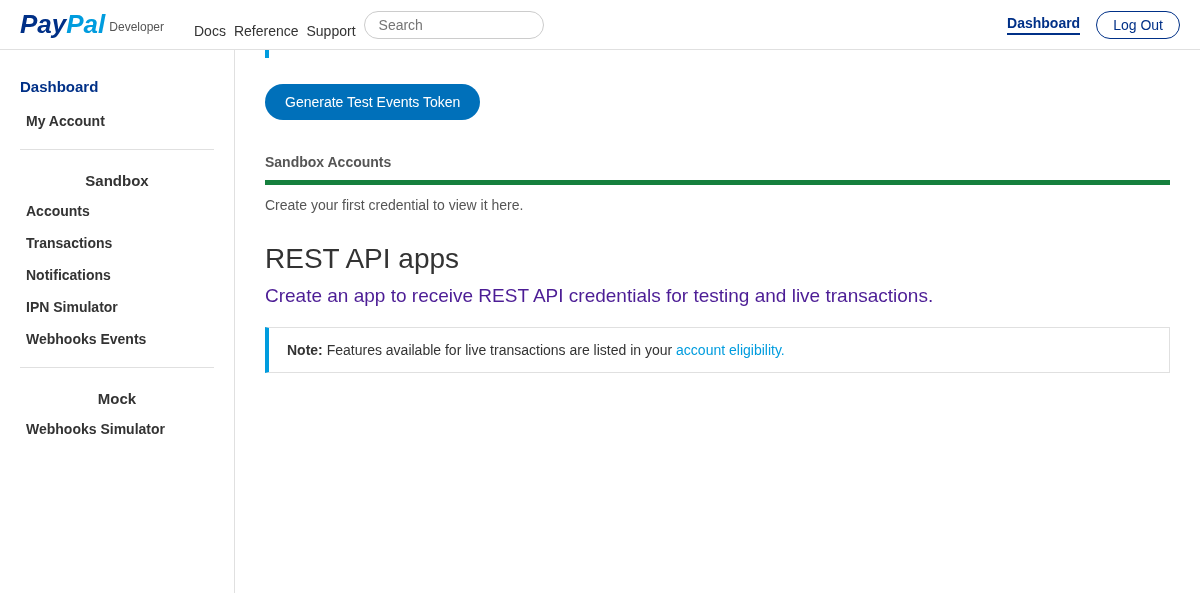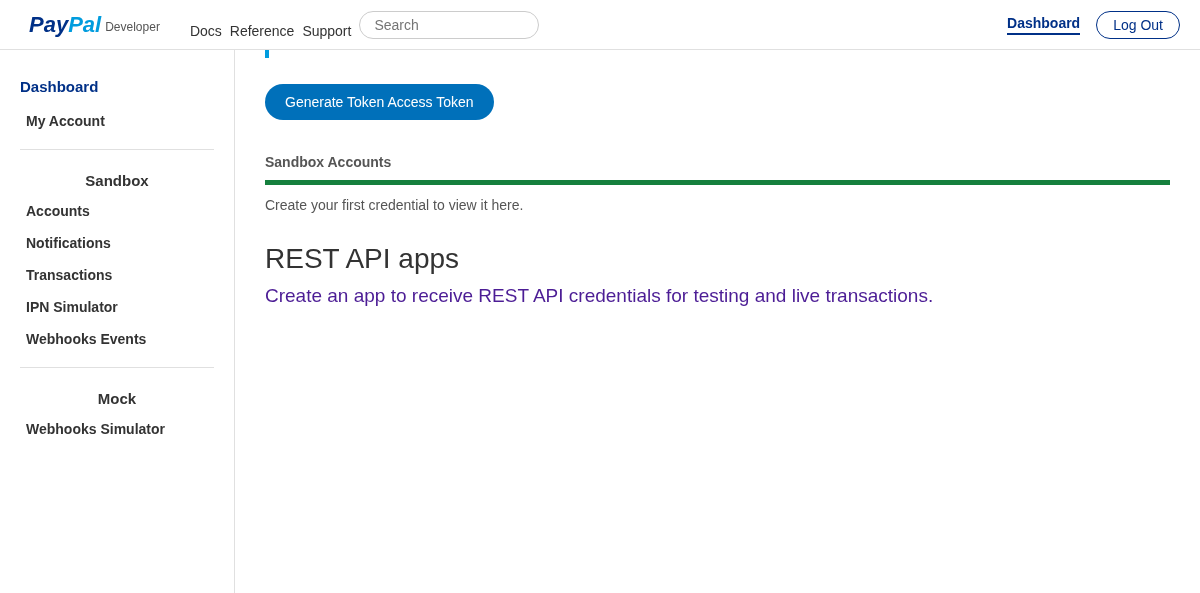--- a/index.html
+++ b/index.html
@@ -6,21 +6,21 @@
     body { font-family: -apple-system, BlinkMacSystemFont, 'Segoe UI', Helvetica, Arial, sans-serif; font-size: 14px; color: #333; background: #fff; display: flex; flex-direction: column; height: 593px; overflow: hidden; }
 
     
     .top-nav {
       display: flex; align-items: center; padding: 0 20px; height: 50px;
       border-bottom: 1px solid #e0e0e0; background: #fff; flex-shrink: 0;
     }
     .logo {
       display: flex; align-items: center; margin-right: 30px;
     }
-    .logo-paypal { color: #003087; font-size: 22px; font-weight: bold; font-style: italic; margin-left: 9px; }
+    .logo-paypal { color: #003087; font-size: 26px; font-weight: bold; font-style: italic; }
     .logo-paypal span { color: #009cde; }
     .logo-dev { font-size: 12px; color: #555; margin-left: 4px; margin-top: 4px; }
     .nav-links { display: flex; gap: 8px; align-items: flex-end; flex: 1; }
     .nav-link { color: #333; text-decoration: none; font-size: 14px; cursor: pointer; }
     .search-box {
       border: 1px solid #ccc; border-radius: 20px; padding: 5px 14px;
       font-size: 14px; outline: none; width: 180px; color: #555;
     }
     .nav-right { display: flex; align-items: center; gap: 16px; margin-left: auto; }
     .nav-dashboard { font-weight: bold; color: #003087; font-size: 14px; border-bottom: 2px solid #003087; padding-bottom: 2px; }
@@ -118,49 +118,56 @@
 
   <aside class="sidebar">
     <div class="sidebar-section-title">Dashboard</div>
 
     <a class="sidebar-link">My Account</a>
 
     <hr class="sidebar-divider">
 
     <div class="sidebar-section-header">Sandbox</div>
     <a class="sidebar-link">Accounts</a>
+    <a class="sidebar-link">Transactions</a>
     <a class="sidebar-link">Notifications</a>
-    <a class="sidebar-link">Transactions</a>
     <a class="sidebar-link">IPN Simulator</a>
     <a class="sidebar-link">Webhooks Events</a>
 
     <hr class="sidebar-divider">
 
     <div class="sidebar-section-header">Mock</div>
     <a class="sidebar-link">Webhooks Simulator</a>
   </aside>
 
   <main class="content-area">
 
     
     <div style="border-left: 4px solid #009cde; height: 8px; margin-bottom: 16px;"></div>
 
     
-    <button class="generate-btn">Generate Token Access Token</button>
+    <button class="generate-btn">Generate Test Events Token</button>
 
     
     <div>
       <div class="section-heading">Sandbox Accounts</div>
       <p class="section-desc">Create your first credential to view it here.</p>
     </div>
 
     
     <div>
       <h2 class="rest-title">REST API apps</h2>
       <p class="rest-desc">Create an app to receive REST API credentials for testing and live transactions.</p>
 
       
+      <div class="note-block">
+        <p class="note-text">
+          <span class="note-bold">Note:</span>
+          <span> Features available for live transactions are listed in your </span>
+          <a class="note-link" href="#">account eligibility.</a>
+        </p>
+      </div>
 
       
     </div>
 
   </main>
 </div>
 
 </body></html>

